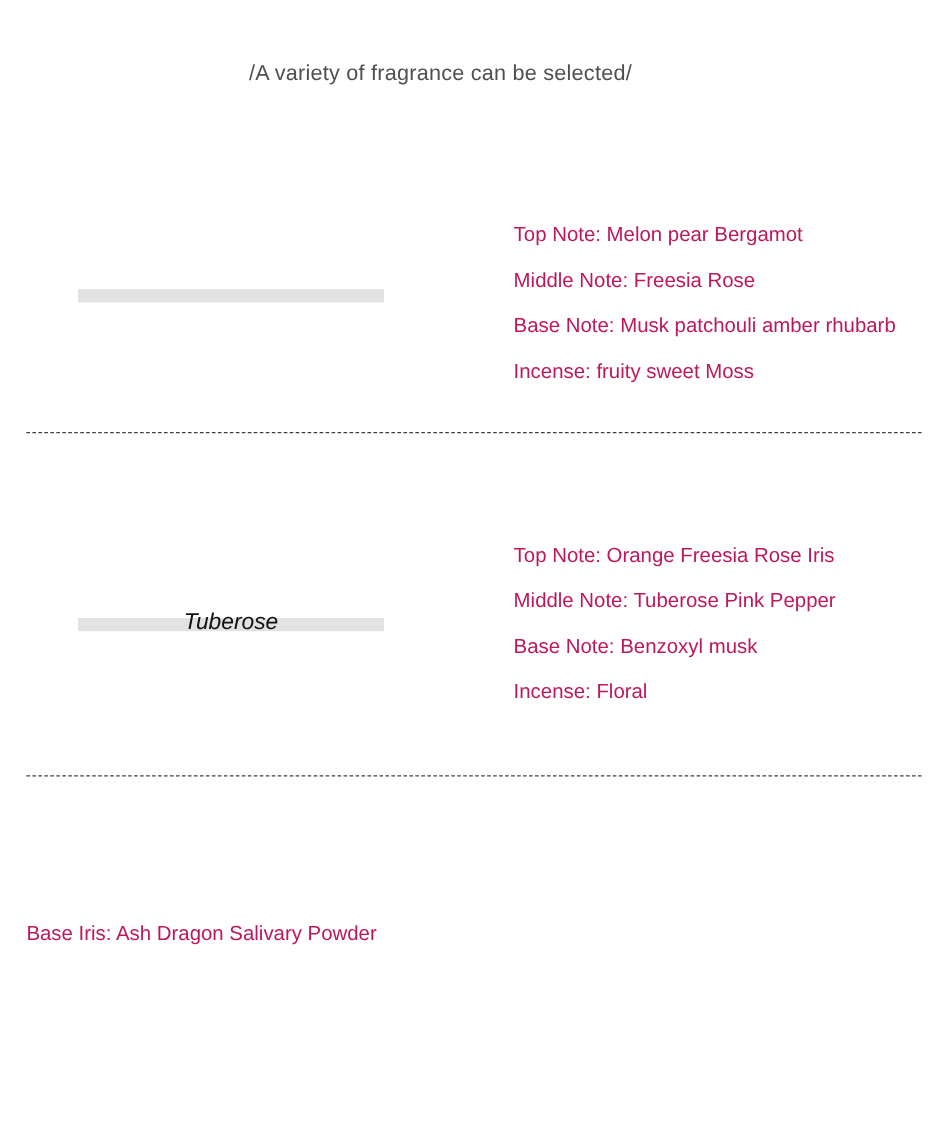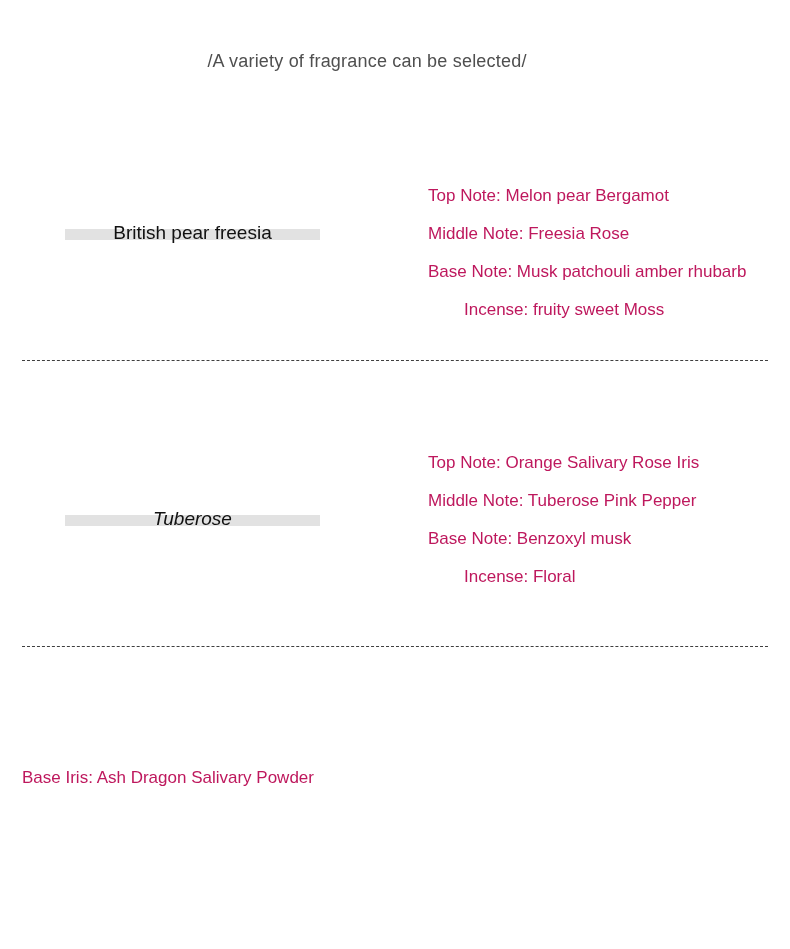--- a/index.html
+++ b/index.html
@@ -68,53 +68,52 @@
     flex: 1 1 auto;
     min-width: 0;
   }
   .note {
     margin: 0 0 16px 0;
     font-size: 17px;
     line-height: 22px;
     color: #be185d;
     white-space: nowrap;
   }
-  .note:last-child { margin-bottom: 0; margin-left: 36px; }
+  .note:last-child { margin-bottom: 0; }
 </style>
 </head>
 <body>
 
 <div class="page">
 
   <div class="page-title">/A variety of fragrance can be selected/</div>
 
   <section class="section s1">
     <div class="left-col">
       <div class="name">
         <span class="highlight-bar"></span>
-        <span class="name-text">British pear freesia</span>
       </div>
     </div>
     <div class="right-col">
       <p class="note">Top Note: Melon pear Bergamot</p>
       <p class="note">Middle Note: Freesia Rose</p>
       <p class="note">Base Note: Musk patchouli amber rhubarb</p>
       <p class="note">Incense: fruity sweet Moss</p>
     </div>
   </section>
 
   <section class="section s2">
     <div class="left-col">
       <div class="name">
         <span class="highlight-bar"></span>
         <span class="name-text">Tuberose</span>
       </div>
     </div>
     <div class="right-col">
-      <p class="note">Top Note: Orange Salivary Rose Iris</p>
+      <p class="note">Top Note: Orange Freesia Rose Iris</p>
       <p class="note">Middle Note: Tuberose Pink Pepper</p>
       <p class="note">Base Note: Benzoxyl musk</p>
       <p class="note">Incense: Floral</p>
     </div>
   </section>
 
   <section class="section s3">
     <div class="right-col">
       <p class="note">Base Iris: Ash Dragon Salivary Powder</p>
       <p class="note">Incense: Floral</p>

